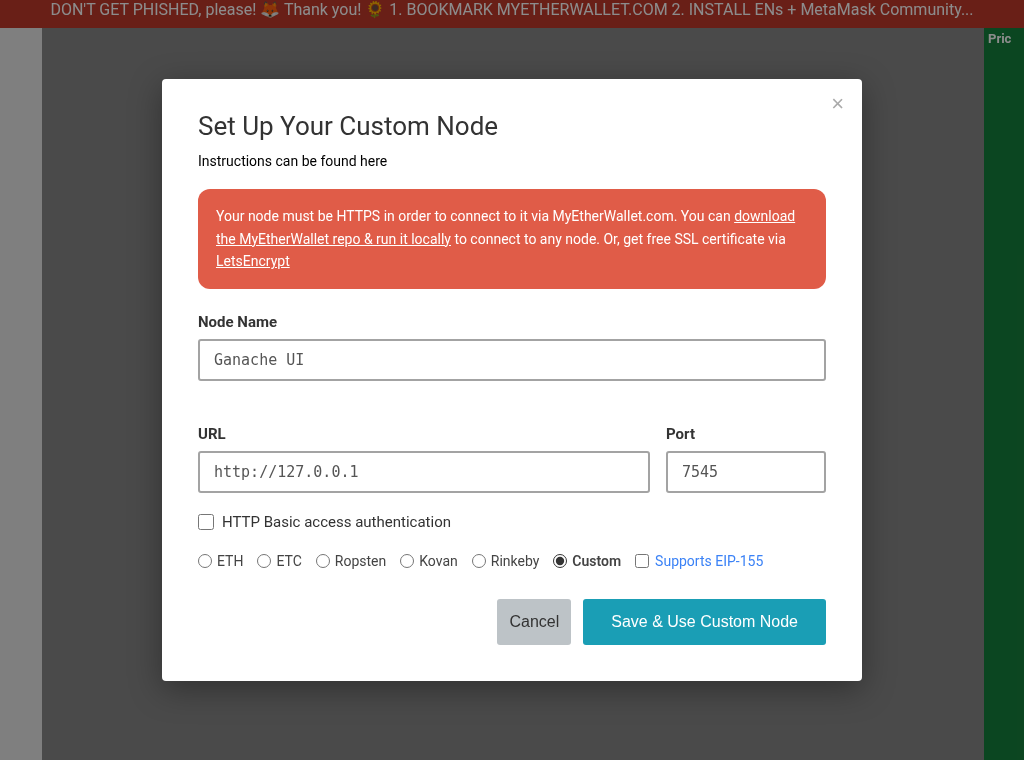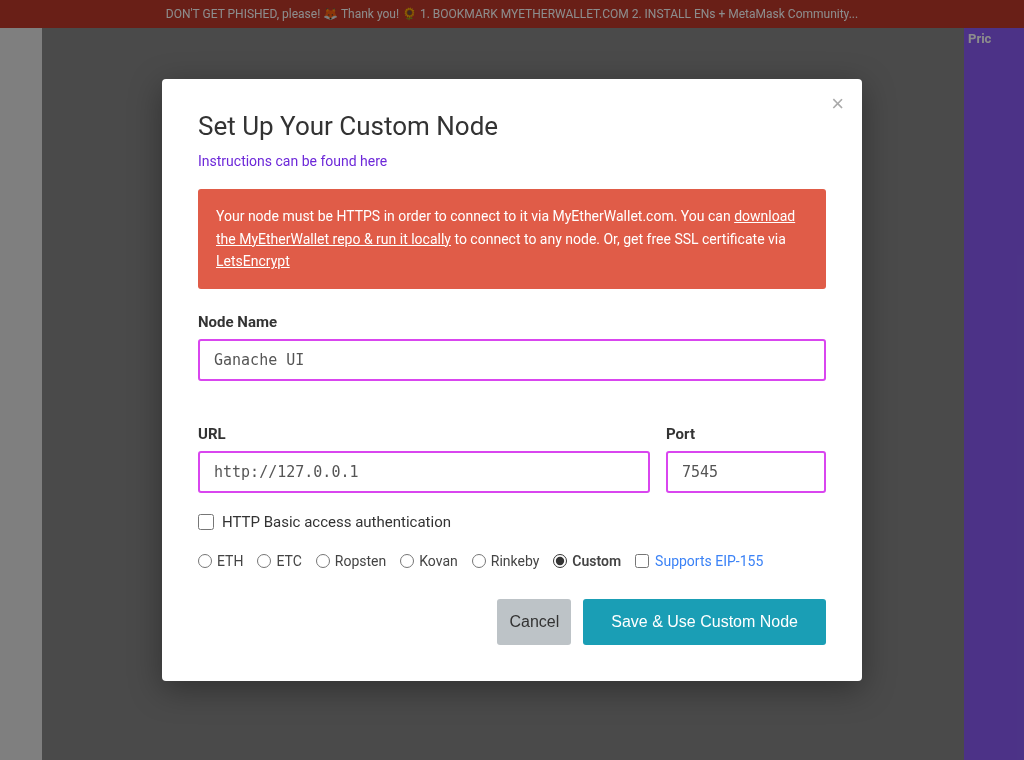--- a/index.html
+++ b/index.html
@@ -20,44 +20,44 @@
     }
 
     .top-bar {
       position: absolute;
       top: 0;
       left: 0;
       right: 0;
       height: 28px;
       background: #c0392b;
       display: flex;
-      align-items: center;
+      align-items: flex-start;
       justify-content: center;
       color: #fff;
-      font-size: 12px;
+      font-size: 16px;
       overflow: hidden;
       white-space: nowrap;
     }
 
     .side-panel {
       position: absolute;
       top: 28px;
       left: 0;
       width: 42px;
       bottom: 0;
       background: #e8e8e8;
     }
 
     .right-panel {
       position: absolute;
       top: 28px;
       right: 0;
-      width: 60px;
+      width: 40px;
       bottom: 0;
-      background: #8b5cf6;
+      background: #15803d;
     }
 
     .right-panel-label {
       color: white;
       font-size: 13px;
       font-weight: bold;
       padding: 8px 4px;
     }
 
     
@@ -93,32 +93,32 @@
     }
 
     .modal-title {
       font-size: 26px;
       font-weight: 400;
       color: #333;
       margin-bottom: 10px;
     }
 
     .modal-instructions-link {
-      color: #6d28d9;
+      color: #000000;
       font-size: 14px;
       text-decoration: none;
       display: inline-block;
       margin-bottom: 20px;
     }
 
     
     .alert-box {
       background: #e05c48;
       color: #fff;
-      border-radius: 3px;
+      border-radius: 12px;
       padding: 16px 18px;
       font-size: 14px;
       line-height: 1.6;
       margin-bottom: 24px;
     }
 
     .alert-box a {
       color: #fff;
       text-decoration: underline;
     }
@@ -127,21 +127,21 @@
     .field-label {
       font-size: 15px;
       font-weight: 700;
       color: #333;
       margin-bottom: 8px;
       display: block;
     }
 
     .input-field {
       width: 100%;
-      border: 2px solid #d946ef;
+      border: 2px solid #a3a3a3;
       border-radius: 3px;
       padding: 10px 14px;
       font-size: 15px;
       font-family: monospace;
       color: #555;
       outline: none;
       margin-bottom: 20px;
     }
 
     .url-port-row {

